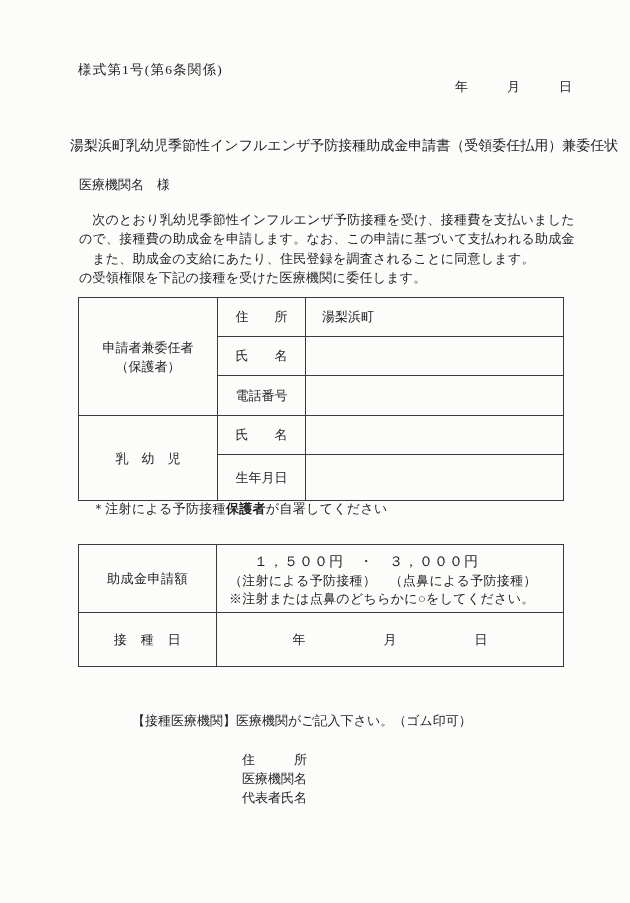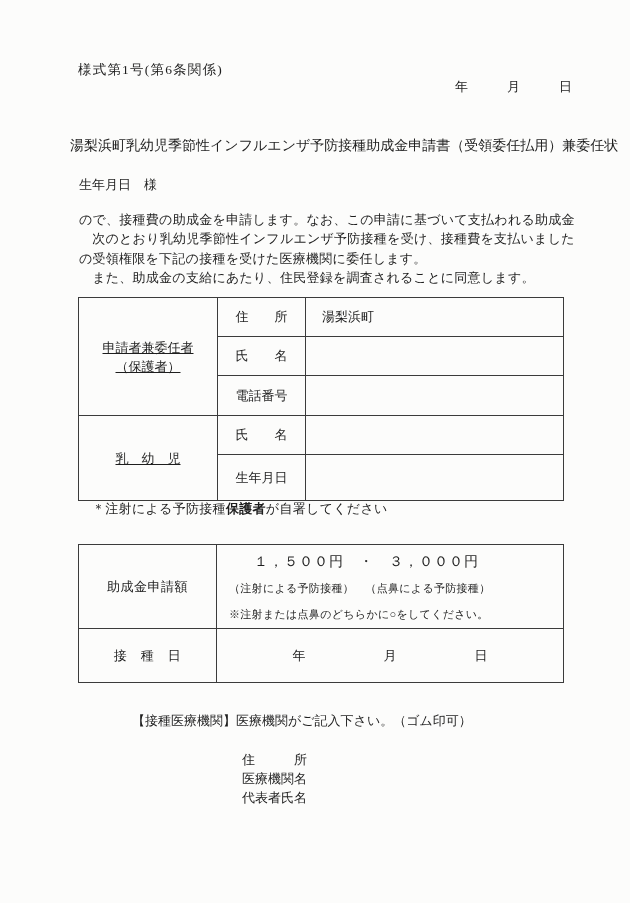--- a/index.html
+++ b/index.html
@@ -16,50 +16,50 @@
   #form-number{left:78px;top:61px;font-size:13.5px;letter-spacing:1.2px;}
   #date-top{top:78px;right:58px;font-size:13px;}
   #doc-title{left:70px;top:137px;font-size:14px;}
   #addressee{left:79px;top:176px;font-size:13px;}
   #paragraph{left:79px;top:210px;font-size:13px;line-height:19.4px;letter-spacing:0.25px;}
 
   table{border-collapse:collapse;position:absolute;table-layout:fixed;background:transparent;}
   td{border:1px solid #3b3b3b;font-size:13px;padding:0;vertical-align:middle;}
 
   #applicant-table{left:78px;top:297px;width:485px;}
-  #applicant-table .group{ text-align:center;line-height:19px;text-decoration:underline;}
+  #applicant-table .group{ text-align:center;line-height:19px;}
   #applicant-table .lbl{ text-align:center;}
   #applicant-table .val{ padding-left:16px;}
 
   #signature-note{left:92px;top:500px;font-size:13px;letter-spacing:0.3px;}
   #signature-note b{font-weight:bold;}
 
   #amount-table{left:78px;top:544px;width:485px;}
   #amount-table .lbl{text-align:center;letter-spacing:0.5px;margin-top:16px;}
   .amount-cell{padding:7px 17px 5px 12px;vertical-align:top;}
   .amount-main{font-size:14px;margin-left:25px;letter-spacing:1px;line-height:20px;}
-  .amount-sub{font-size:11px;line-height:17.5px;letter-spacing:0.3px;margin-top:8px;}
+  .amount-sub{font-size:13px;line-height:17.5px;letter-spacing:0.3px;}
   .date-val{text-align:center;font-size:13px;}
 
   #med-heading{left:132px;top:712px;font-size:13px;}
   #med-lines{left:242px;top:750px;font-size:13px;line-height:19.2px;}
 </style>
 </head>
 <body>
 
 <div class="abs" id="form-number">様式第1号(第6条関係)</div>
 <div class="abs" id="date-top">年　　　月　　　日</div>
 <div class="abs" id="doc-title">湯梨浜町乳幼児季節性インフルエンザ予防接種助成金申請書（受領委任払用）兼委任状</div>
-<div class="abs" id="addressee">生年月日　様</div>
+<div class="abs" id="addressee">医療機関名　様</div>
 
 <div class="abs" id="paragraph">
+  <div>　次のとおり乳幼児季節性インフルエンザ予防接種を受け、接種費を支払いました</div>
   <div>ので、接種費の助成金を申請します。なお、この申請に基づいて支払われる助成金</div>
-  <div>　次のとおり乳幼児季節性インフルエンザ予防接種を受け、接種費を支払いました</div>
+  <div>　また、助成金の支給にあたり、住民登録を調査されることに同意します。</div>
   <div>の受領権限を下記の接種を受けた医療機関に委任します。</div>
-  <div>　また、助成金の支給にあたり、住民登録を調査されることに同意します。</div>
 </div>
 
 <table id="applicant-table">
   <colgroup>
       <col style="width:139px">
       <col style="width:88px">
       <col style="width:258px">
     </colgroup>
   <tbody>
       <tr style="height:39px">

